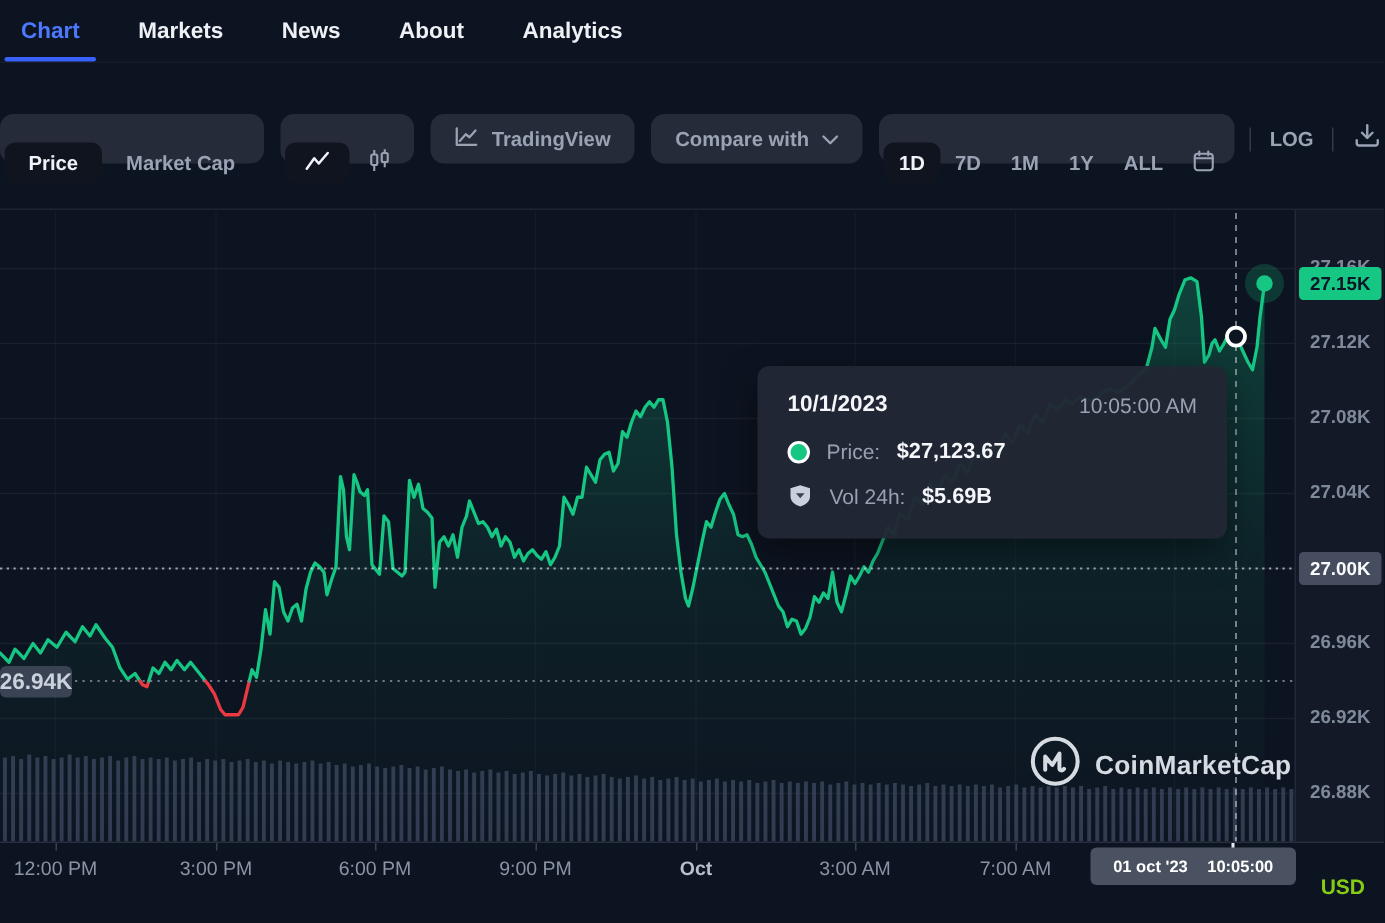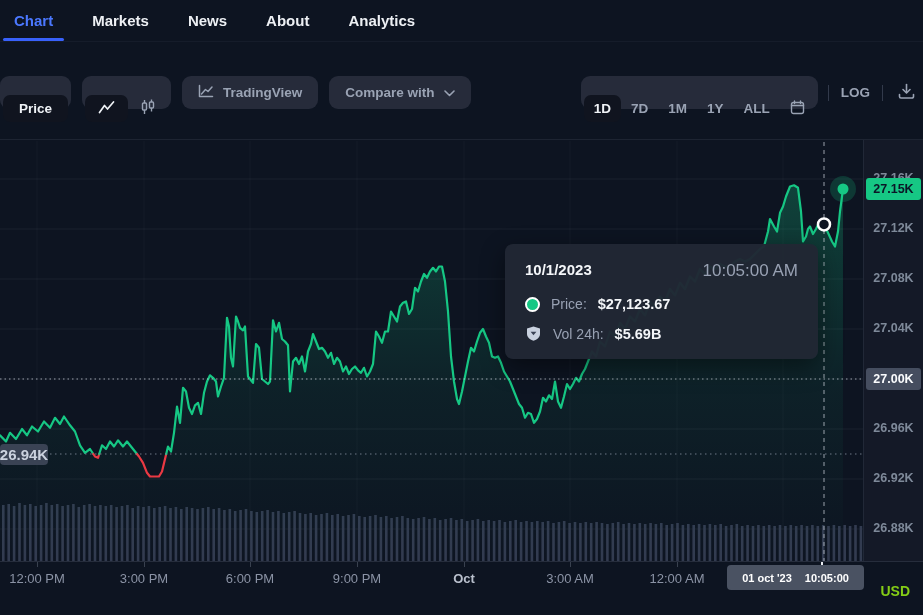--- a/index.html
+++ b/index.html
@@ -44,23 +44,23 @@
   .x-label.bold{font-weight:700;color:#B9C0CD;}
   .x-tick{position:absolute;top:0;width:1px;height:5px;background:#39414F;}
   .cross-tick{position:absolute;top:0;left:821px;width:2px;height:7px;background:#E8ECF2;z-index:2;}
   .time-pill{position:absolute;left:727px;top:3px;width:137px;height:25px;background:#4A5262;border-radius:4px;
            display:flex;align-items:center;justify-content:center;gap:13px;color:#FFFFFF;font-size:11px;font-weight:700;z-index:3;}
   .usd{position:absolute;right:13px;top:21px;font-size:14px;font-weight:700;color:#84cc16;}
   
   .tooltip{position:absolute;left:505px;top:104px;width:313px;height:115px;box-sizing:border-box;
            background:rgba(33,39,52,0.97);border-radius:8px;padding:17px 20px 14px;z-index:5;
            box-shadow:0 8px 24px rgba(0,0,0,0.45);}
-  .tt-row1{display:flex;justify-content:space-between;align-items:flex-start;}
+  .tt-row1{display:flex;justify-content:space-between;align-items:flex-end;}
   .tt-date{color:#F4F6F9;font-size:15px;font-weight:700;}
-  .tt-time{color:#98A1B3;font-size:17px;}
+  .tt-time{color:#98A1B3;font-size:14px;}
   .tt-row{display:flex;align-items:center;gap:11px;margin-top:15px;}
   .tt-dot{width:15px;height:15px;border-radius:50%;background:#16C784;border:2.5px solid #FFFFFF;box-sizing:border-box;}
   .tt-label{color:#98A1B3;font-size:14px;}
   .tt-value{color:#F4F6F9;font-size:14.5px;font-weight:700;}
   
   .watermark{position:absolute;left:686px;top:350px;display:flex;align-items:center;gap:9px;opacity:0.92;z-index:1;}
   .wm-text{color:#E8ECF2;font-size:17.5px;font-weight:700;letter-spacing:0.2px;}
 </style>
 </head>
 <body>
@@ -71,20 +71,21 @@
     <div class="nav-item active">Chart</div>
     <div class="nav-item">Markets</div>
     <div class="nav-item">News</div>
     <div class="nav-item">About</div>
     <div class="nav-item">Analytics</div>
   </nav>
 
   <div class="toolbar">
     <div class="tb-group">
       <div class="tb-seg active">Price</div>
+      <div class="tb-seg">Market Cap</div>
     </div>
     <div class="tb-group">
       <div class="tb-seg active icon-seg">
         <span>
           <svg width="17" height="15" viewBox="0 0 17 15" fill="none">
               <polyline points="1.5,12.5 6.5,5.5 9.5,9 15.5,2" stroke="#EFF2F6" stroke-width="1.7" stroke-linecap="round" stroke-linejoin="round"></polyline>
             </svg>
         </span>
       </div>
       <div class="tb-seg icon-seg">
@@ -377,23 +378,32 @@
         <div class="x-label" style="left: 144px;">3:00 PM</div>
         <div class="x-tick" style="left: 249.5px;"></div>
         <div class="x-label" style="left: 250px;">6:00 PM</div>
         <div class="x-tick" style="left: 356.5px;"></div>
         <div class="x-label" style="left: 357px;">9:00 PM</div>
         <div class="x-tick" style="left: 463.5px;"></div>
         <div class="x-label bold" style="left: 464px;">Oct</div>
         <div class="x-tick" style="left: 569.5px;"></div>
         <div class="x-label" style="left: 570px;">3:00 AM</div>
         <div class="x-tick" style="left: 676.5px;"></div>
-        <div class="x-label" style="left: 677px;">12:00 AM</div>
-      </div>
-
+        <div class="x-label" style="left: 677px;">7:00 AM</div>
+      </div>
+
+    <div class="watermark">
+      <span>
+        <svg width="35" height="35" viewBox="0 0 34 34" fill="none" stroke="#E8ECF2" stroke-width="2.6" stroke-linecap="round" stroke-linejoin="round">
+          <circle cx="17" cy="17" r="14.5"></circle>
+          <path d="M10.5 22.5 v-8.5 l4.6 5.4 4.6-7.4 v9.5 c0 1.5 2 2 3 .5"></path>
+        </svg>
+      </span>
+      <span class="wm-text">CoinMarketCap</span>
+    </div>
 
     <div class="tooltip">
       <div class="tt-row1">
         <span class="tt-date">10/1/2023</span>
         <span class="tt-time">10:05:00 AM</span>
       </div>
       <div class="tt-row">
         <span class="tt-dot"></span>
         <span class="tt-label">Price:</span>
         <span class="tt-value">$27,123.67</span>

